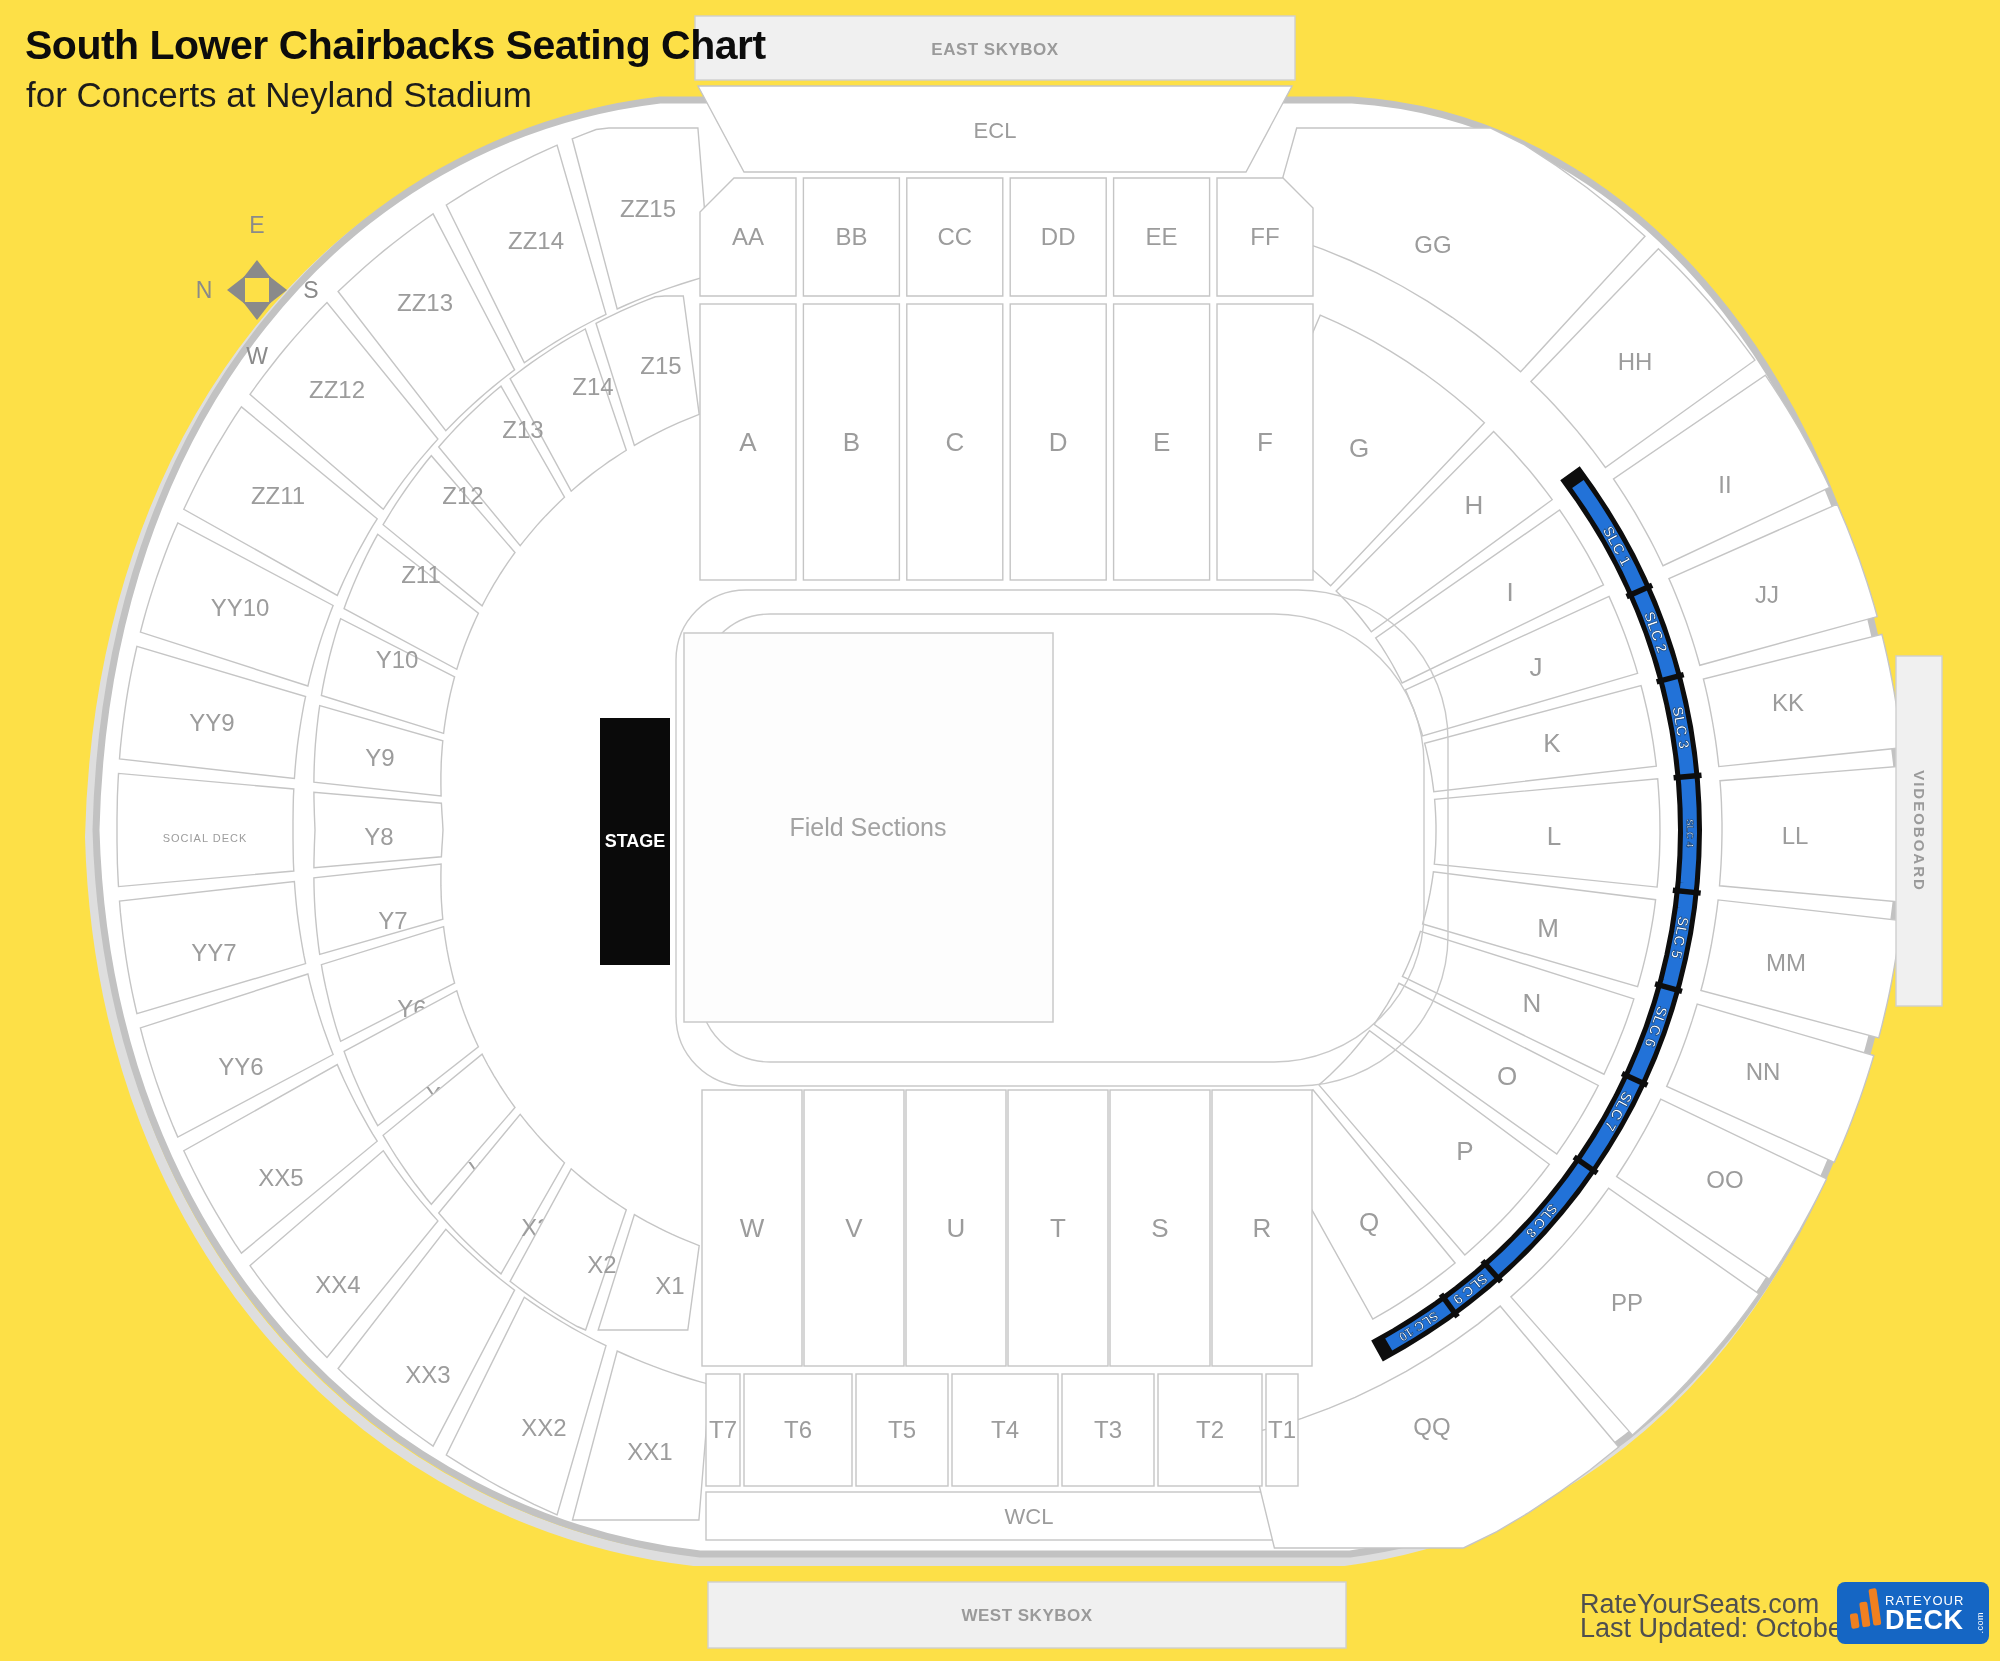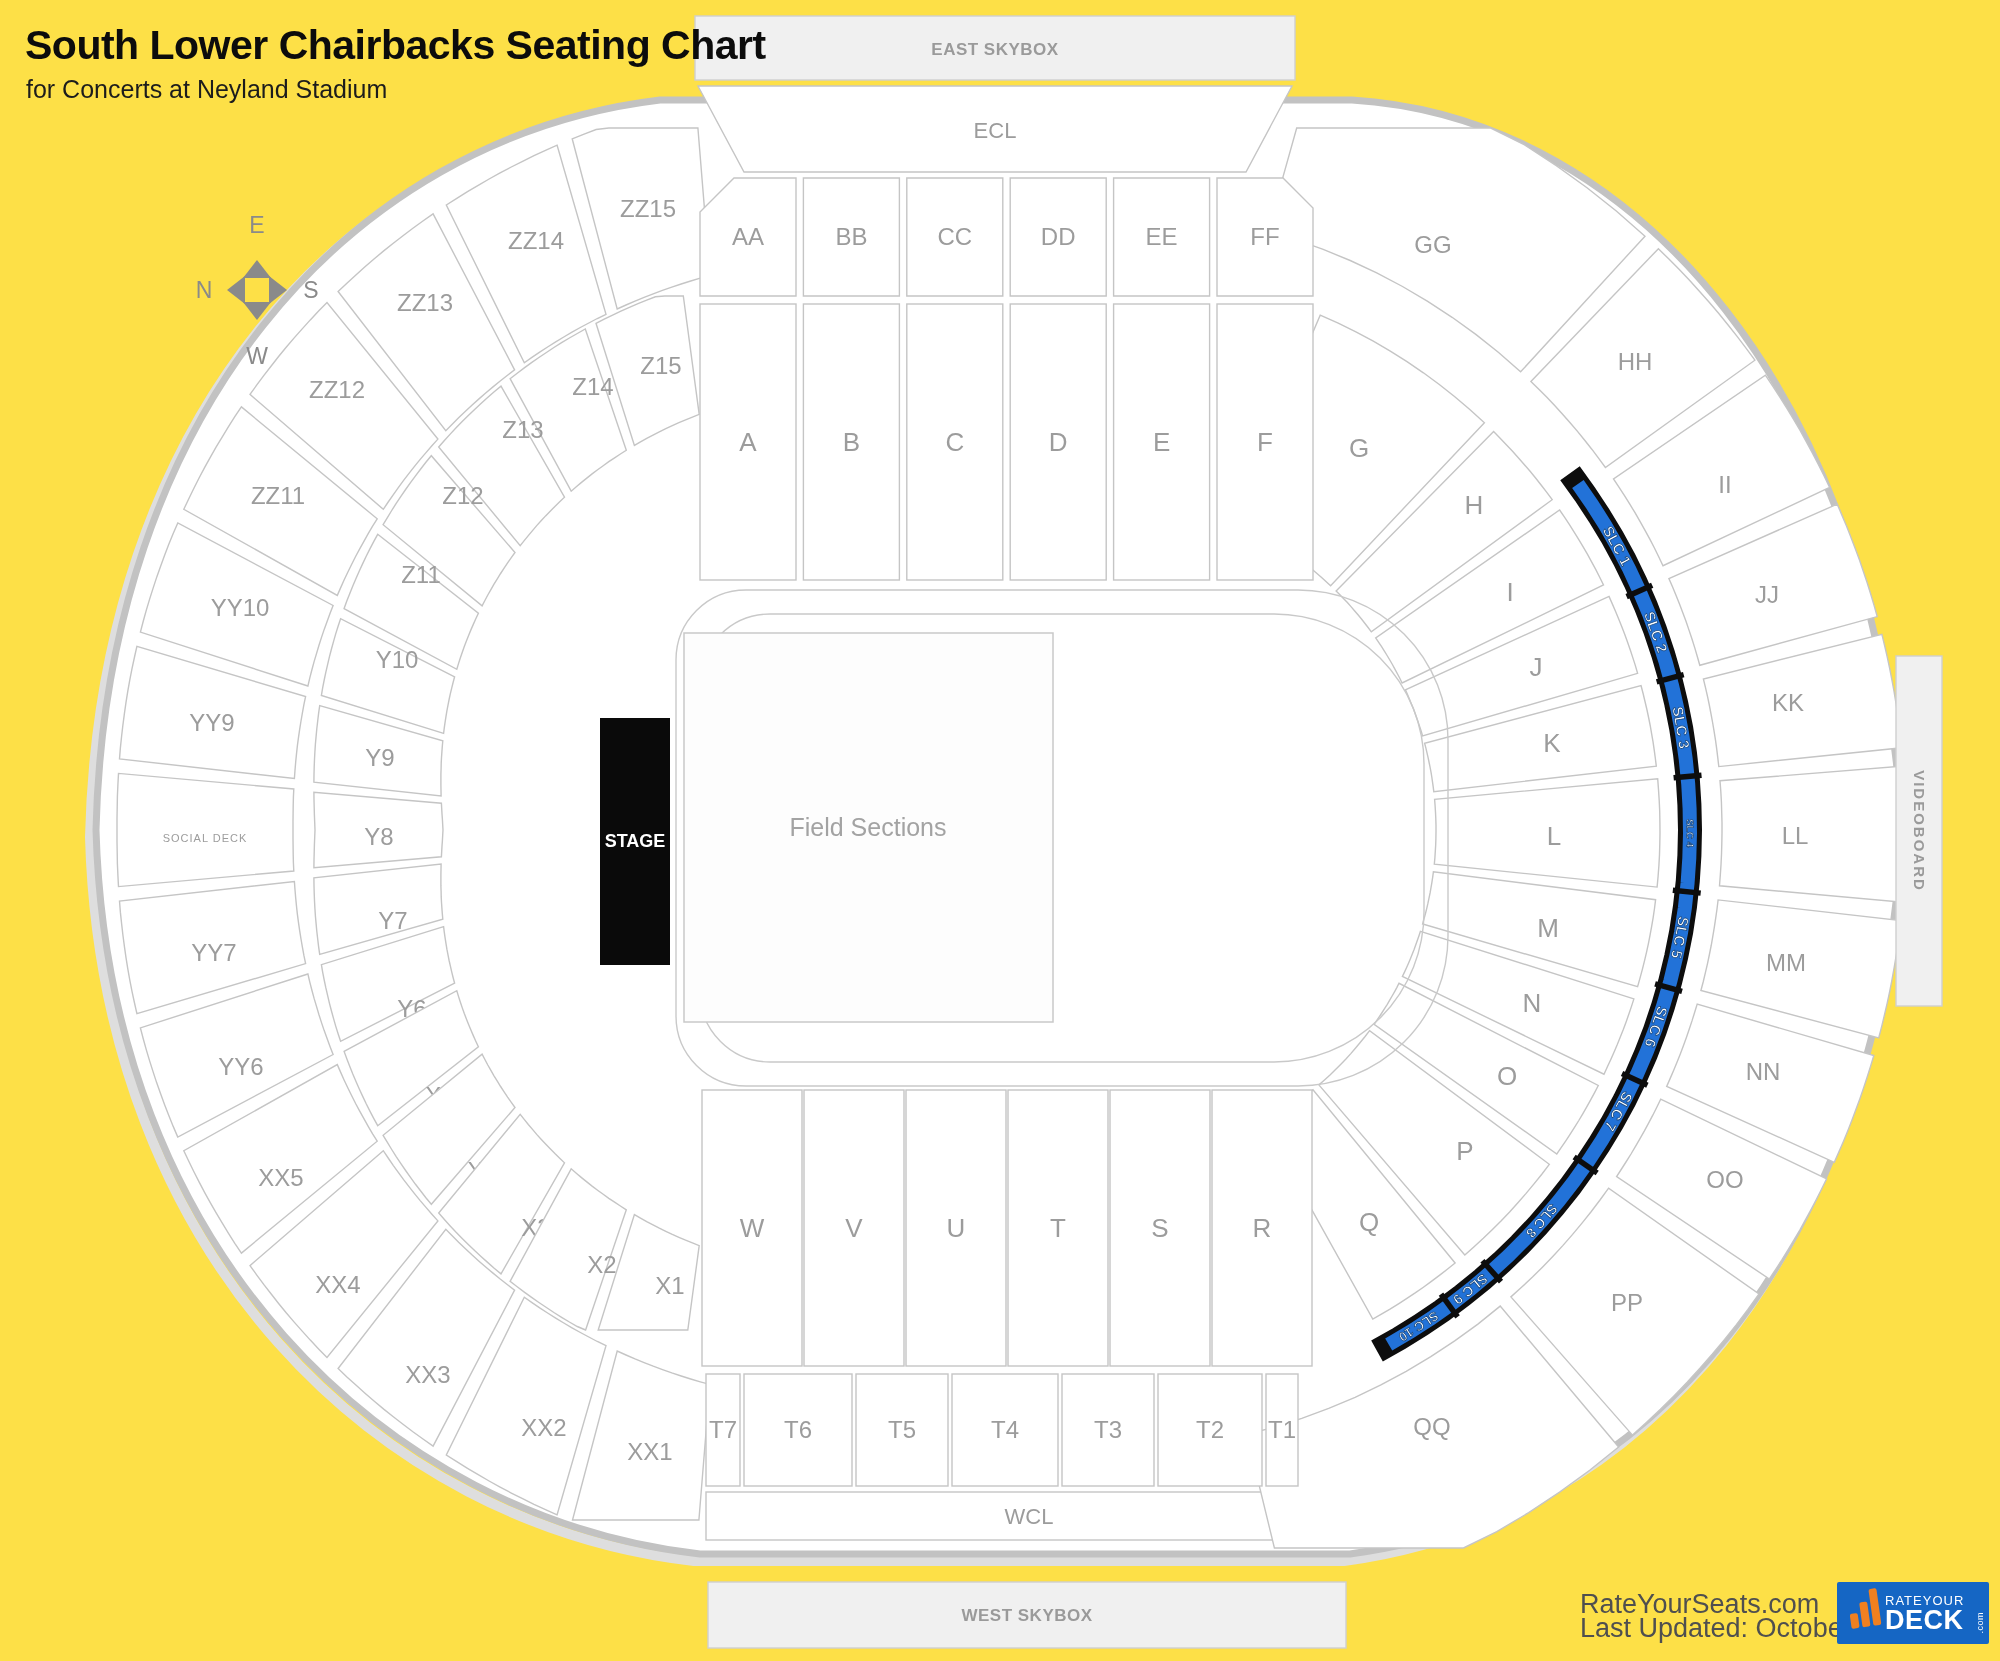--- a/index.html
+++ b/index.html
@@ -1,23 +1,23 @@
 <!DOCTYPE html>
 <html><head>
 <meta charset="utf-8">
 <style>
   html,body{margin:0;padding:0;background:#fff;}
   .page{position:relative;width:2000px;height:1661px;background:#fde047;overflow:hidden;
         font-family:"Liberation Sans",sans-serif;}
   .hdr{position:absolute;left:25px;top:22px;z-index:5;}
   .hdr h1{margin:0;font-size:41px;font-weight:700;color:#0c0c0c;letter-spacing:-0.5px;}
-  .hdr h2{margin:6px 0 0 1px;font-size:25px;font-weight:400;color:#1c1c1c;}
+  .hdr h2{margin:6px 0 0 1px;font-size:35px;font-weight:400;color:#1c1c1c;}
   svg{position:absolute;left:0;top:0;}
   .credits{position:absolute;left:1580px;top:1592px;font-size:27px;color:#4f4f4f;line-height:24px;z-index:6;}
-  .logo{position:absolute;left:1837px;top:1582px;width:152px;height:62px;border-radius:2px;
+  .logo{position:absolute;left:1837px;top:1582px;width:152px;height:62px;border-radius:8px;
         display:flex;align-items:center;z-index:6;}
   .logo .bars{display:flex;align-items:flex-end;gap:3px;margin:0 6px 10px 12px;transform:rotate(-8deg);}
   .logo .bars i{display:block;width:8px;border-radius:2px;}
   .logo .b1{height:15px;} .logo .b2{height:25px;} .logo .b3{height:37px;}
   .logo .txt{color:#fff;line-height:1;margin-top:2px;}
   .logo .l1{font-size:13px;letter-spacing:1px;font-weight:400;}
   .logo .l2{font-size:27px;font-weight:700;letter-spacing:0.5px;}
   .logo .l3{position:absolute;right:4px;bottom:10px;font-size:9px;color:#fff;
             writing-mode:vertical-rl;transform:rotate(180deg);letter-spacing:0.5px;}
 </style>

